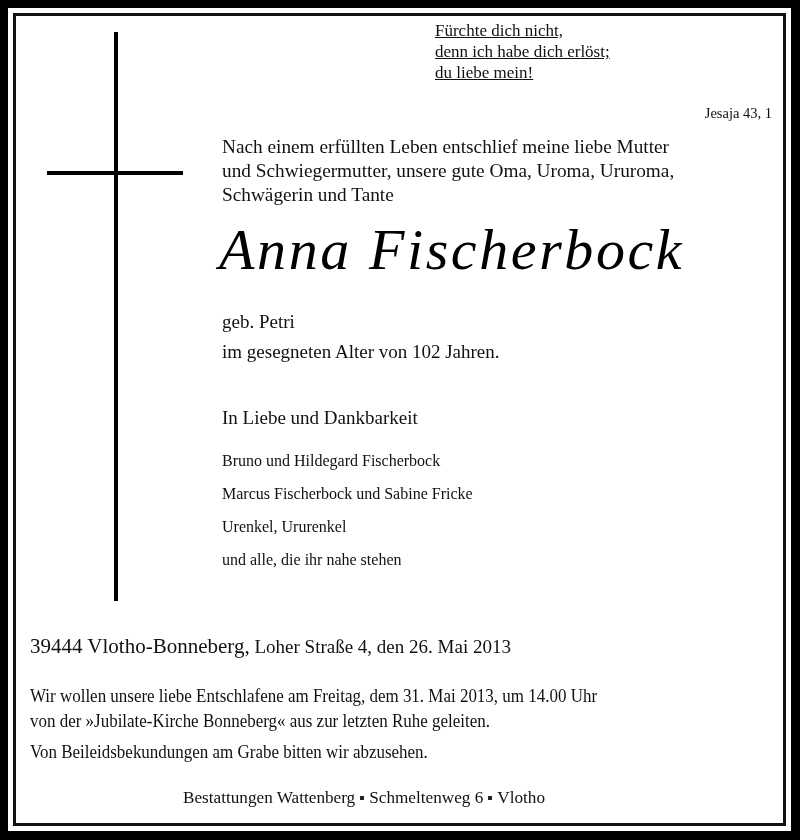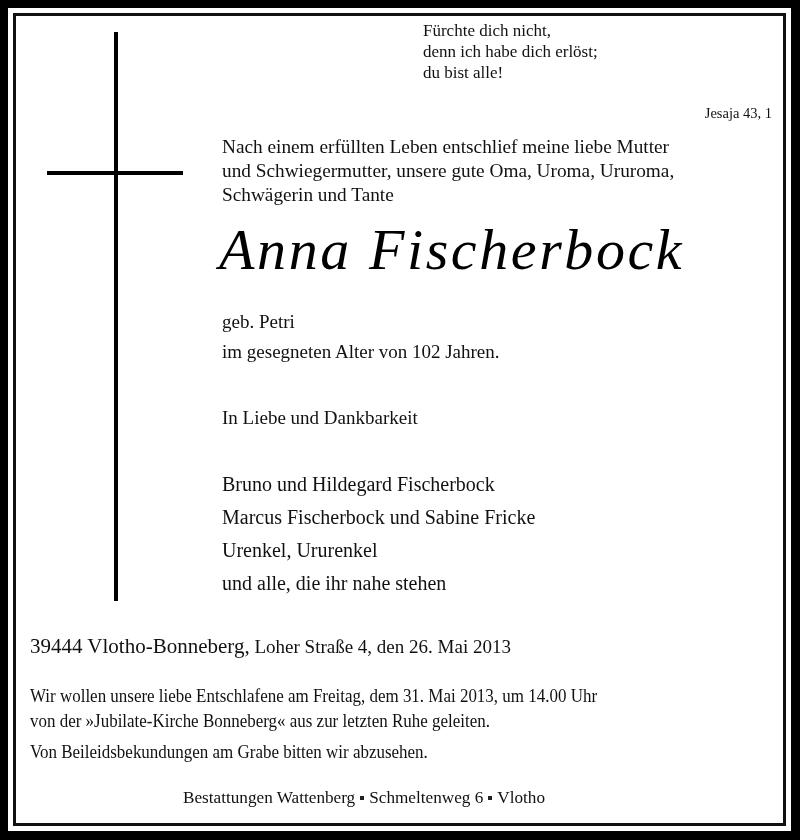--- a/index.html
+++ b/index.html
@@ -40,23 +40,24 @@
   }
   .cross-h {
     position: absolute;
     left: 47px; top: 171px;
     width: 136px; height: 4px;
     background: #000;
   }
   .abs { position: absolute; white-space: nowrap; }
 
   .quote {
-    left: 423px; top: 20px;
+    left: 435px; top: 20px;
     font-size: 17px;
     line-height: 21px;
+    text-decoration: underline;
   }
   .ref {
     right: 28px; top: 104px;
     font-size: 14.5px;
     line-height: 18px;
     margin-left: 42px;
   }
   .intro {
     left: 222px; top: 135px;
     font-size: 19.3px;
@@ -81,22 +82,22 @@
     left: 222px; top: 340px;
     font-size: 19px;
     line-height: 24px;
   }
   .love {
     left: 222px; top: 406px;
     font-size: 19px;
     line-height: 24px;
   }
   .mourners {
-    left: 222px; top: 468px;
-    font-size: 20px;
+    left: 222px; top: 444px;
+    font-size: 16px;
     line-height: 33px;
   }
   .mourners div { height: 33px; }
   .place {
     left: 30px; top: 634px;
     font-size: 19px;
     line-height: 24px;
   }
   .place .big { font-size: 21px; }
   .funeral {
@@ -127,21 +128,21 @@
 <div class="frame-inner"></div>
 
 <div>
   <div class="cross-v"></div>
   <div class="cross-h"></div>
 </div>
 
 <div class="abs quote">
   <div>Fürchte dich nicht,</div>
   <div>denn ich habe dich erlöst;</div>
-  <div>du bist alle!</div>
+  <div>du liebe mein!</div>
 </div>
 <div class="abs ref">Jesaja 43, 1</div>
 
 <div class="abs intro">
   <div>Nach einem erfüllten Leben entschlief meine liebe Mutter</div>
   <div>und Schwiegermutter, unsere gute Oma, Uroma, Ururoma,</div>
   <div>Schwägerin und Tante</div>
 </div>
 
 <div class="abs name">Anna Fischerbock</div>

